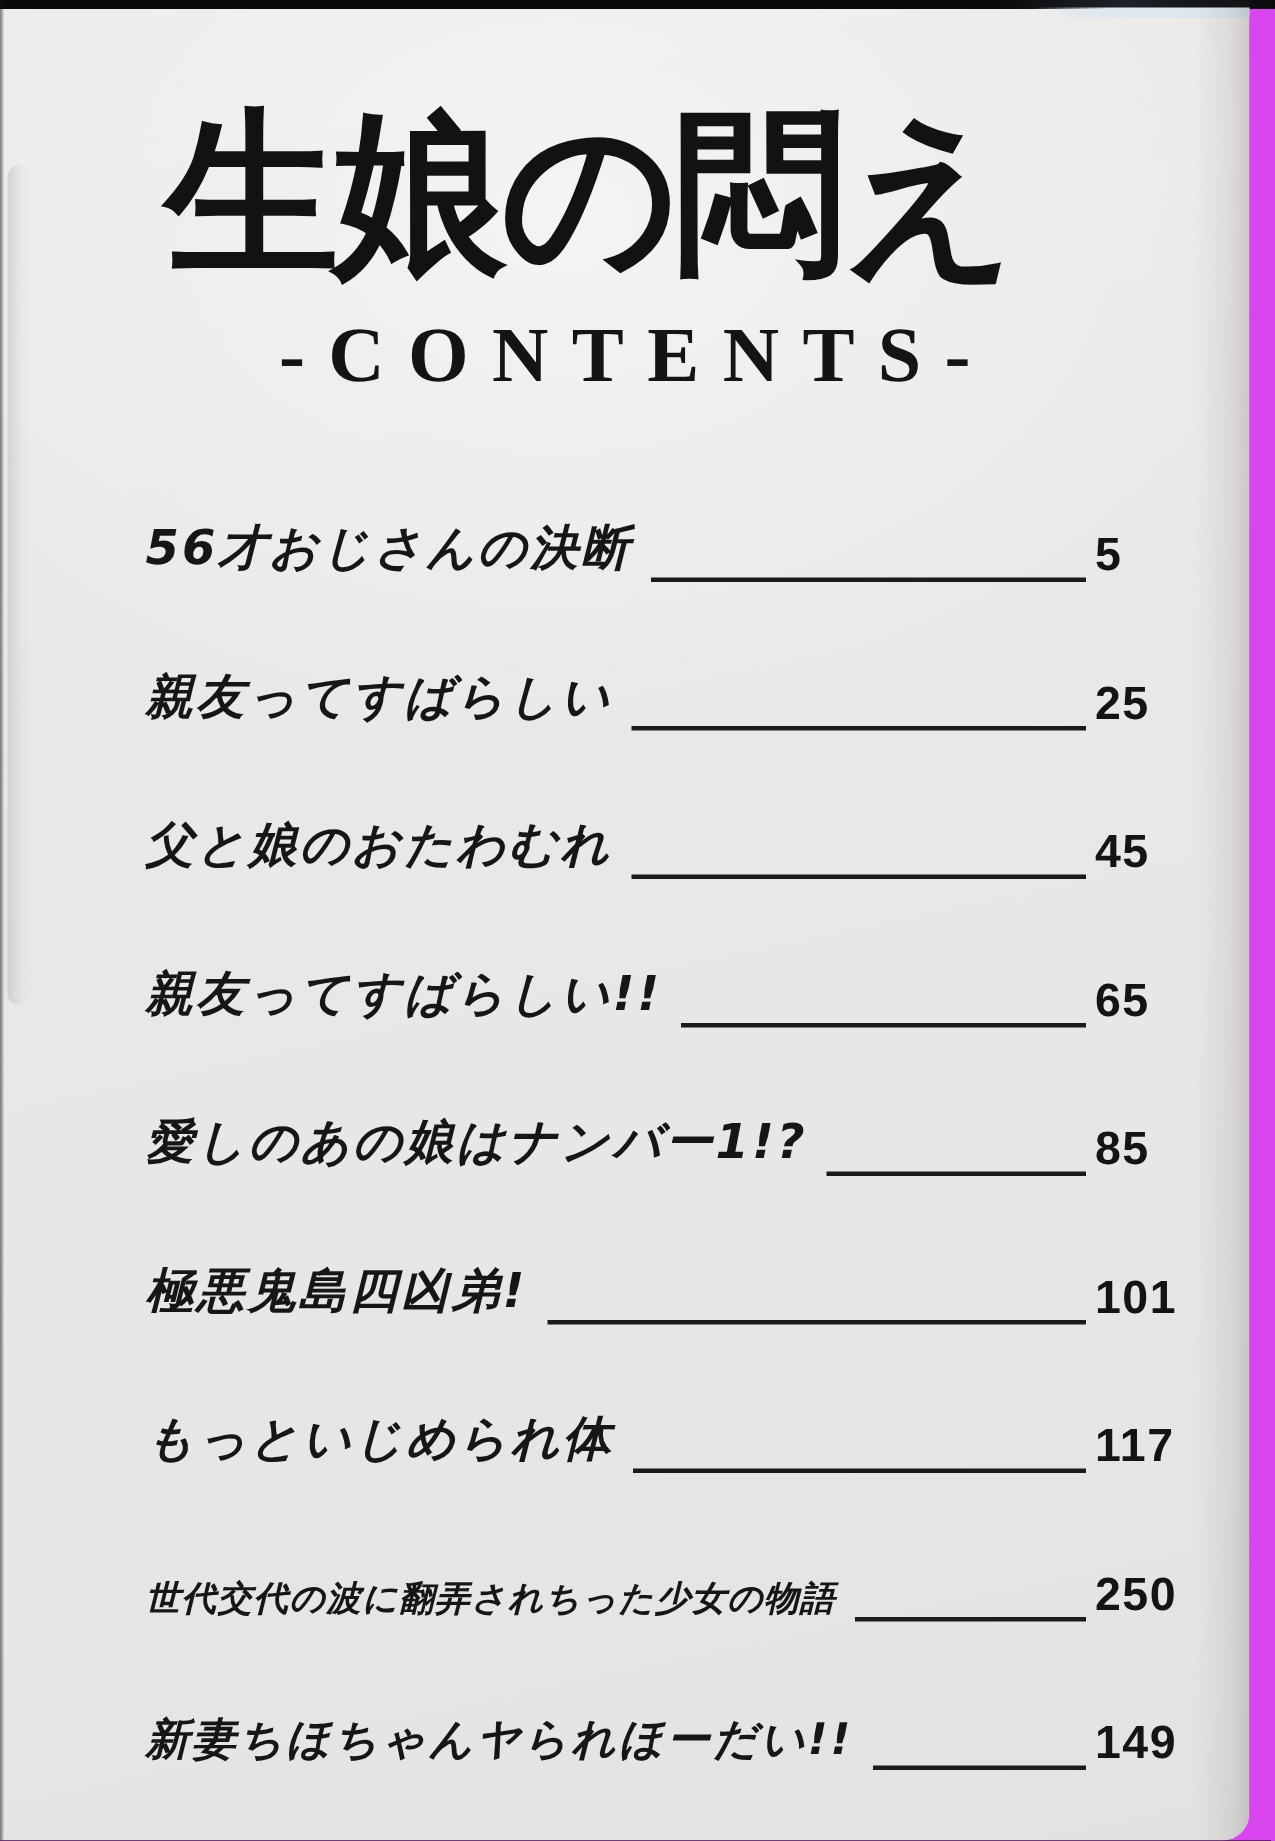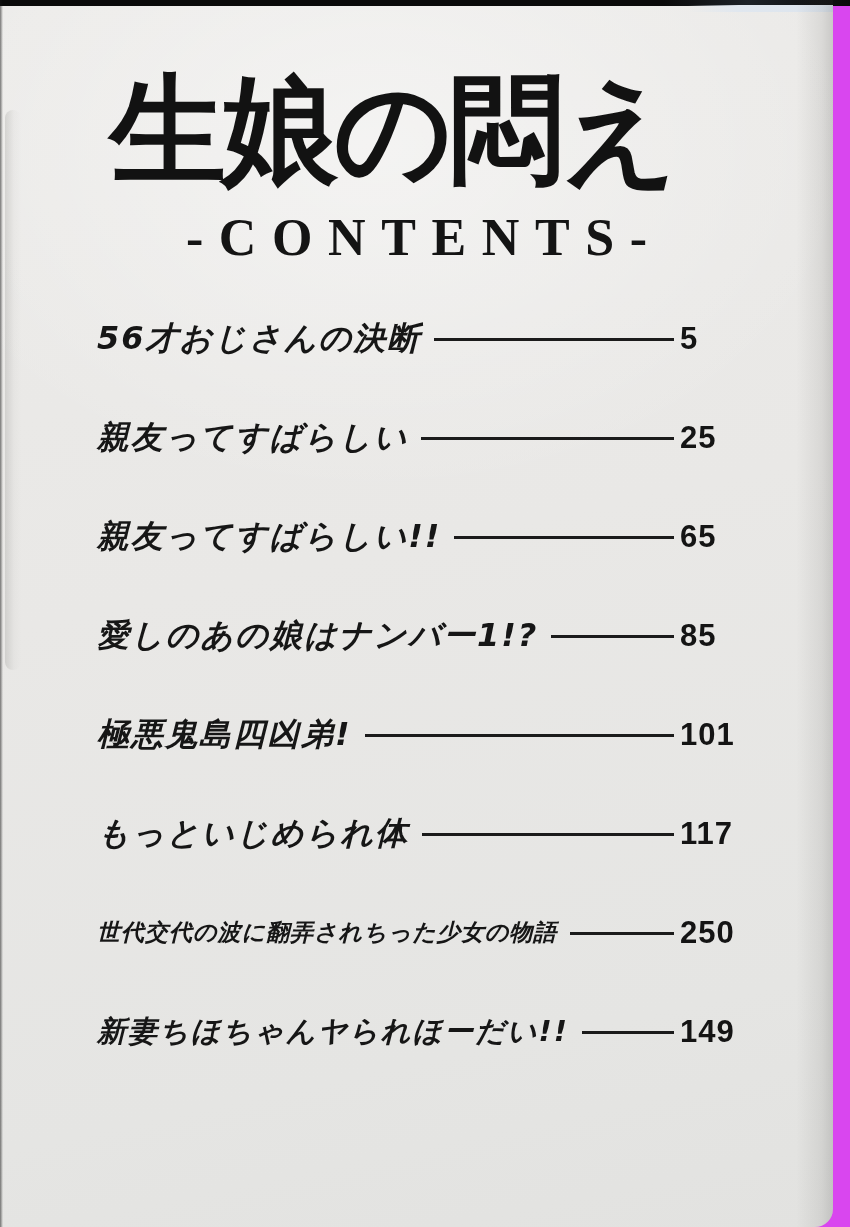--- a/index.html
+++ b/index.html
@@ -99,23 +99,23 @@
   }
 
   .toc {
     position: absolute;
     left: 0;
     top: 289px;
     width: 850px;
   }
   .row {
     display: flex;
-    align-items: center;
+    align-items: flex-end;
     height: 99px;
-    padding: 0 108px 0 97px;
+    padding: 0 58px 0 97px;
   }
   .row .t {
     font-family: "DejaVu Sans", sans-serif;
     font-style: italic;
     font-weight: bold;
     font-size: 32px;
     letter-spacing: 2px;
     color: #161616;
     white-space: nowrap;
     flex: 0 0 auto;
@@ -159,20 +159,25 @@
     <span class="t">56才おじさんの決断</span>
     <span class="leader"></span>
     <span class="num">5</span>
   </div>
       <div class="row">
     <span class="t">親友ってすばらしい</span>
     <span class="leader"></span>
     <span class="num">25</span>
   </div>
       <div class="row">
+    <span class="t">父と娘のおたわむれ</span>
+    <span class="leader"></span>
+    <span class="num">45</span>
+  </div>
+      <div class="row">
     <span class="t">親友ってすばらしい!!</span>
     <span class="leader"></span>
     <span class="num">65</span>
   </div>
       <div class="row">
     <span class="t">愛しのあの娘はナンバー1!?</span>
     <span class="leader"></span>
     <span class="num">85</span>
   </div>
       <div class="row">

